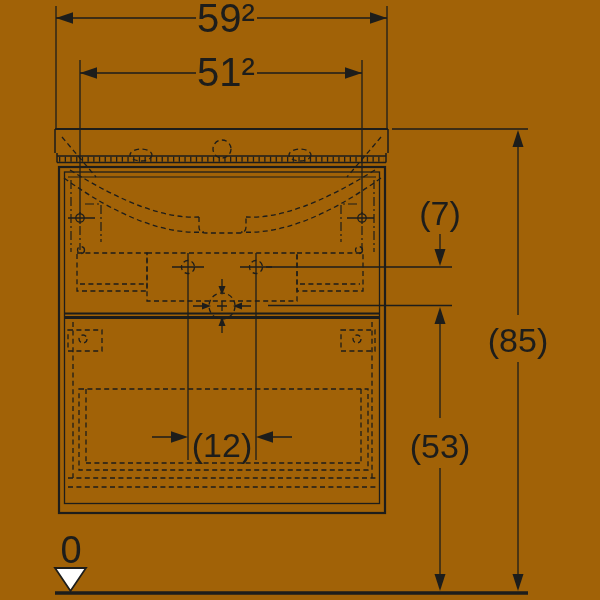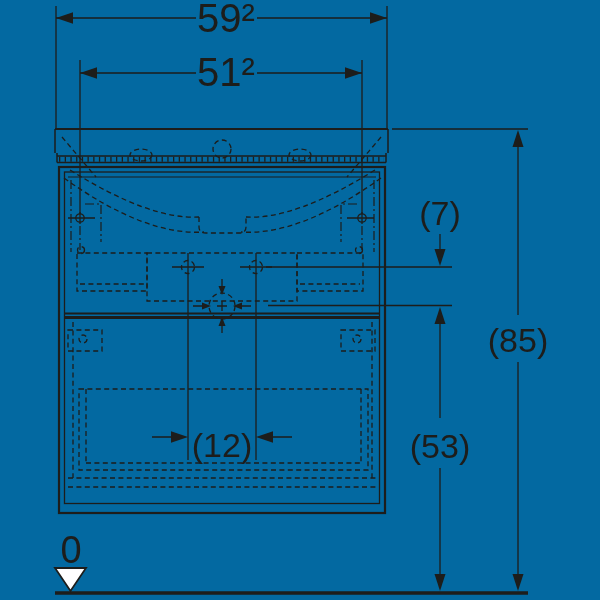--- a/index.html
+++ b/index.html
@@ -1,17 +1,17 @@
 <!DOCTYPE html>
 <html><head>
 <meta charset="utf-8">
 <style>
   html,body{margin:0;padding:0;background:#ffffff;}
   .canvas{
-    position:relative;width:600px;height:600px;background:#0369a1;
+    position:relative;width:600px;height:600px;background:#a16207;
     font-family:"Liberation Sans","DejaVu Sans",sans-serif;overflow:hidden;
   }
   svg{display:block;}
   .s  {stroke:#1d1d1b;fill:none;stroke-width:1.5;}
   .w22{stroke-width:2.2;}
   .w13{stroke-width:1.3;}
   .w11{stroke-width:1.1;}
   .w18{stroke-width:1.8;}
   .w28{stroke-width:2.8;}
   .gnd{stroke-width:3.6;}

